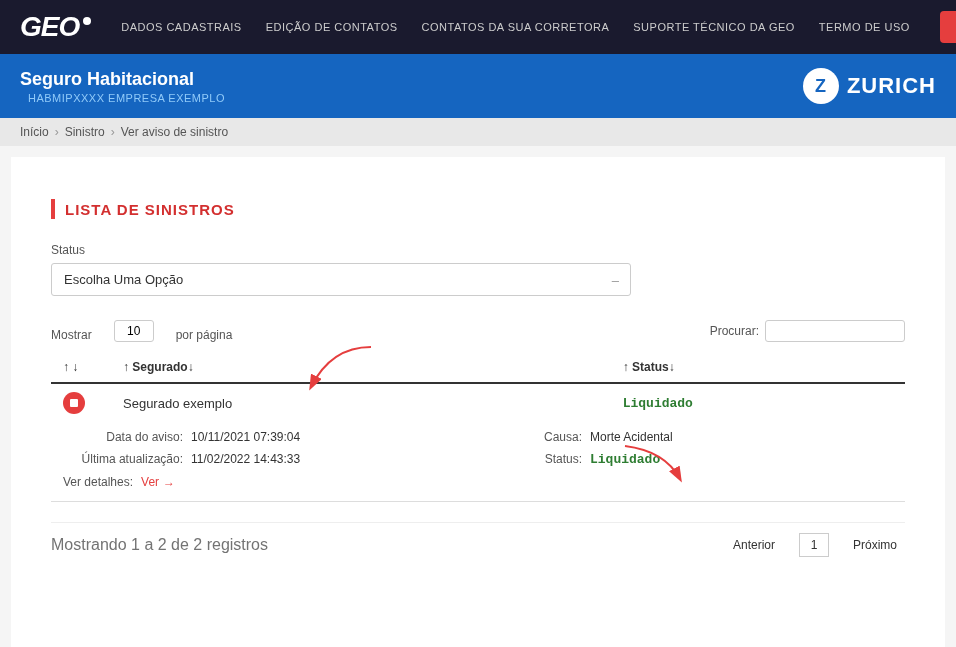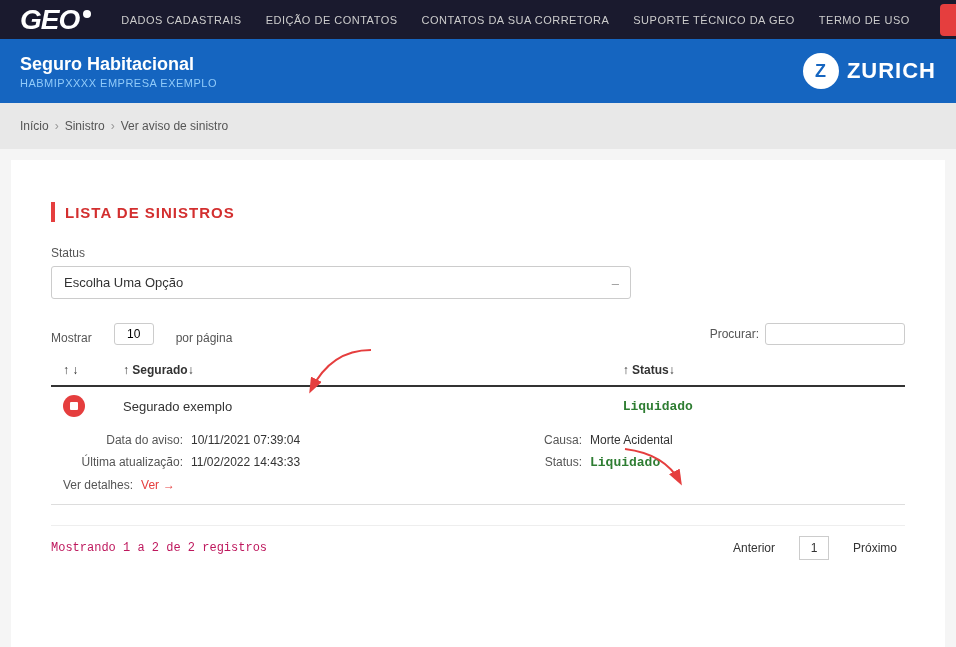--- a/index.html
+++ b/index.html
@@ -4,21 +4,21 @@
   <style>
     * { margin: 0; padding: 0; box-sizing: border-box; }
     body { font-family: Arial, sans-serif; font-size: 13px; background: #f5f5f5; color: #333; width: 956px; }
 
     
     .top-nav {
       background: #1a1a2e;
       display: flex;
       align-items: center;
       padding: 0 20px;
-      height: 39px;
+      height: 54px;
       gap: 30px;
     }
     .top-nav .logo {
       color: white;
       font-size: 28px;
       font-weight: 900;
       font-style: italic;
       letter-spacing: -1px;
       display: flex;
       align-items: center;
@@ -71,20 +71,21 @@
       color: white;
       font-size: 18px;
       font-weight: bold;
     }
     .page-header-left p {
       color: #90caf9;
       font-size: 11px;
       text-transform: uppercase;
       letter-spacing: 0.5px;
       margin-top: 2px;
+      margin-left: 8px;
     }
     .zurich-logo {
       display: flex;
       align-items: center;
       gap: 8px;
       color: white;
       font-size: 22px;
       font-weight: bold;
       letter-spacing: 1px;
     }
@@ -96,21 +97,21 @@
       align-items: center;
       justify-content: center;
       color: #1565c0;
       font-weight: bold;
       font-size: 18px;
     }
 
     
     .breadcrumb {
       background: #e8e8e8;
-      padding: 16px 20px;
+      padding: 7px 20px;
       font-size: 12px;
       color: #555;
       display: flex;
       align-items: center;
       gap: 6px;
     }
     .breadcrumb a { color: #555; text-decoration: none; }
     .breadcrumb .sep { color: #999; }
 
     
@@ -305,21 +306,21 @@
 
     
     .pagination-area {
       display: flex;
       justify-content: space-between;
       align-items: center;
       margin-top: 20px;
       padding-top: 10px;
       border-top: 1px solid #eee;
     }
-    .showing-text { font-size: 12px; color: #be185d; font-family: Liberation Mono, monospace; }
+    .showing-text { font-size: 16px; color: #737373; }
     .pagination-controls {
       display: flex;
       align-items: center;
       gap: 16px;
     }
     .pagination-controls button {
       background: none;
       border: none;
       font-size: 12px;
       color: #333;

